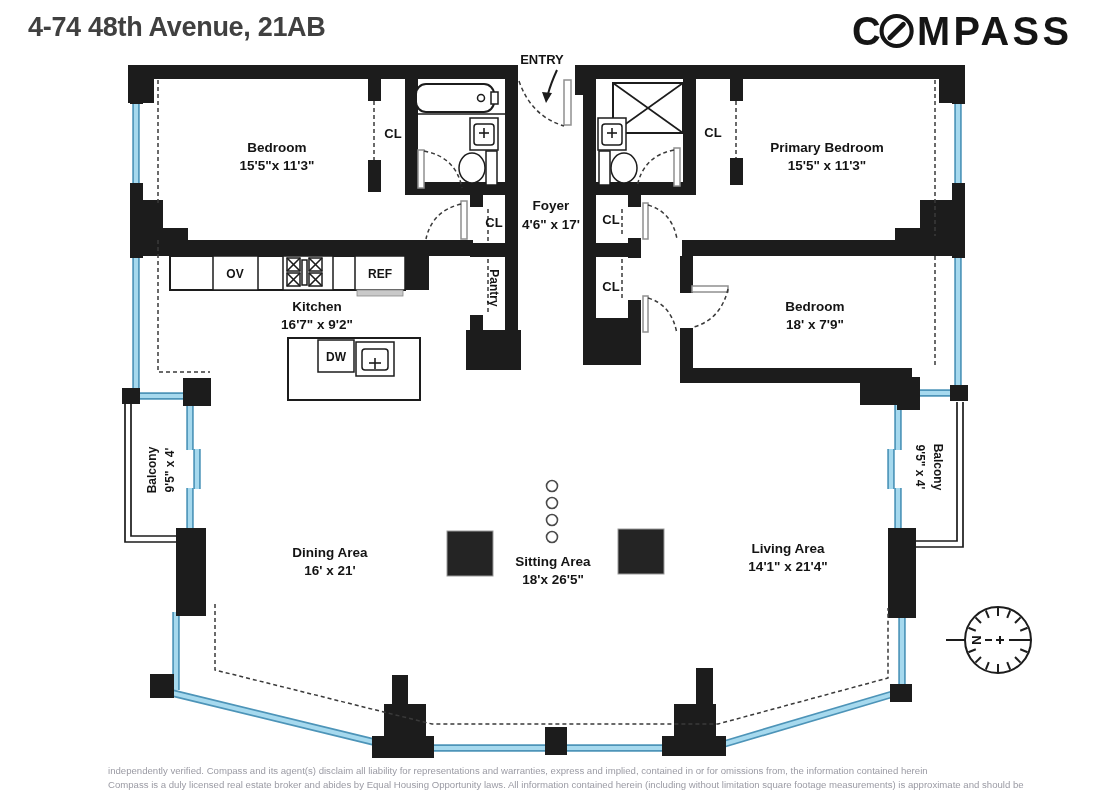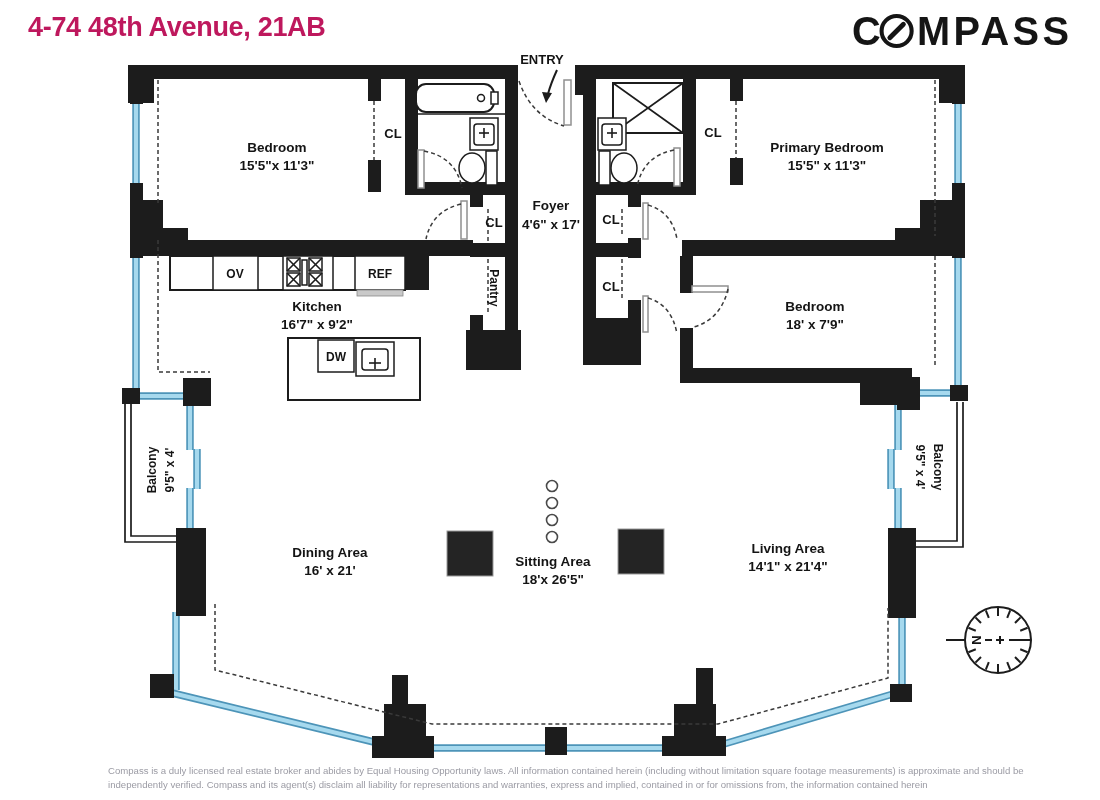--- a/index.html
+++ b/index.html
@@ -1,19 +1,19 @@
 <!DOCTYPE html>
 <html><head>
 <meta charset="utf-8">
 <style>
   html,body{margin:0;padding:0;background:#fff;}
   #page{position:relative;width:1100px;height:800px;background:#fff;overflow:hidden;
         font-family:"Liberation Sans","DejaVu Sans",sans-serif;}
   #title{position:absolute;left:28px;top:12px;font-size:27px;font-weight:bold;
-         color:#be185d;letter-spacing:-0.3px;}
+         color:#404040;letter-spacing:-0.3px;}
   #logo{position:absolute;left:852px;top:8px;}
   #plan-svg{position:absolute;left:0;top:0;}
   #disclaimer{position:absolute;left:108px;top:764px;width:960px;color:#9b9ba4;
               font-size:9.6px;line-height:14px;white-space:nowrap;}
   .wall{fill:#1c1c1c;stroke:none;}
   .ge{stroke:#4d94b8;stroke-width:7.5;fill:none;}
   .gc{stroke:#a6d9ee;stroke-width:4.2;fill:none;}
   .fx{fill:#fff;stroke:#1c1c1c;stroke-width:2;}
   .fx2{fill:#fff;stroke:#1c1c1c;stroke-width:1.5;}
   .thin{stroke:#1c1c1c;stroke-width:1.6;fill:none;}
@@ -336,17 +336,17 @@
       <text class="lbl-xs" x="336" y="361">DW</text>
 
       <text class="lbl-xs" x="152" y="474" transform="rotate(-90 152 470)">Balcony</text>
       <text class="lbl-xs" x="170" y="474" transform="rotate(-90 170 470)">9'5" x 4'</text>
       <text class="lbl-xs" x="938" y="471" transform="rotate(90 938 467)">Balcony</text>
       <text class="lbl-xs" x="920" y="471" transform="rotate(90 920 467)">9'5" x 4'</text>
     </g>
   </svg>
 
   <div id="disclaimer">
+    <div>independently verified. Compass and its agent(s) disclaim all liability for representations and warranties, express and implied, contained in or for omissions from, the information contained herein</div>
     <div>Compass is a duly licensed real estate broker and abides by Equal Housing Opportunity laws.  All information contained herein (including without limitation square footage measurements) is approximate and should be</div>
-    <div>independently verified. Compass and its agent(s) disclaim all liability for representations and warranties, express and implied, contained in or for omissions from, the information contained herein</div>
   </div>
 
 </div>
 
 </body></html>

